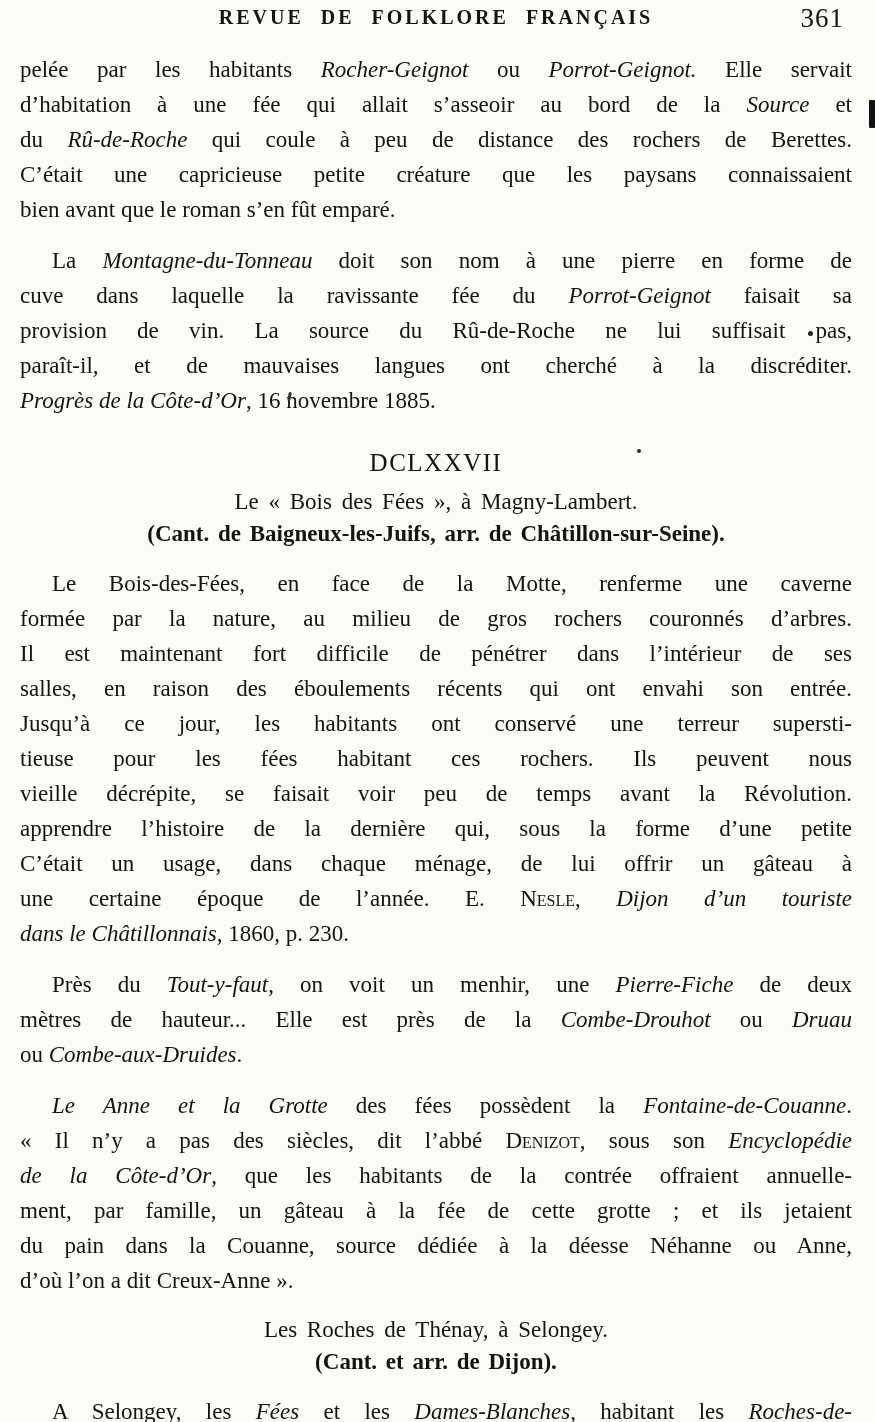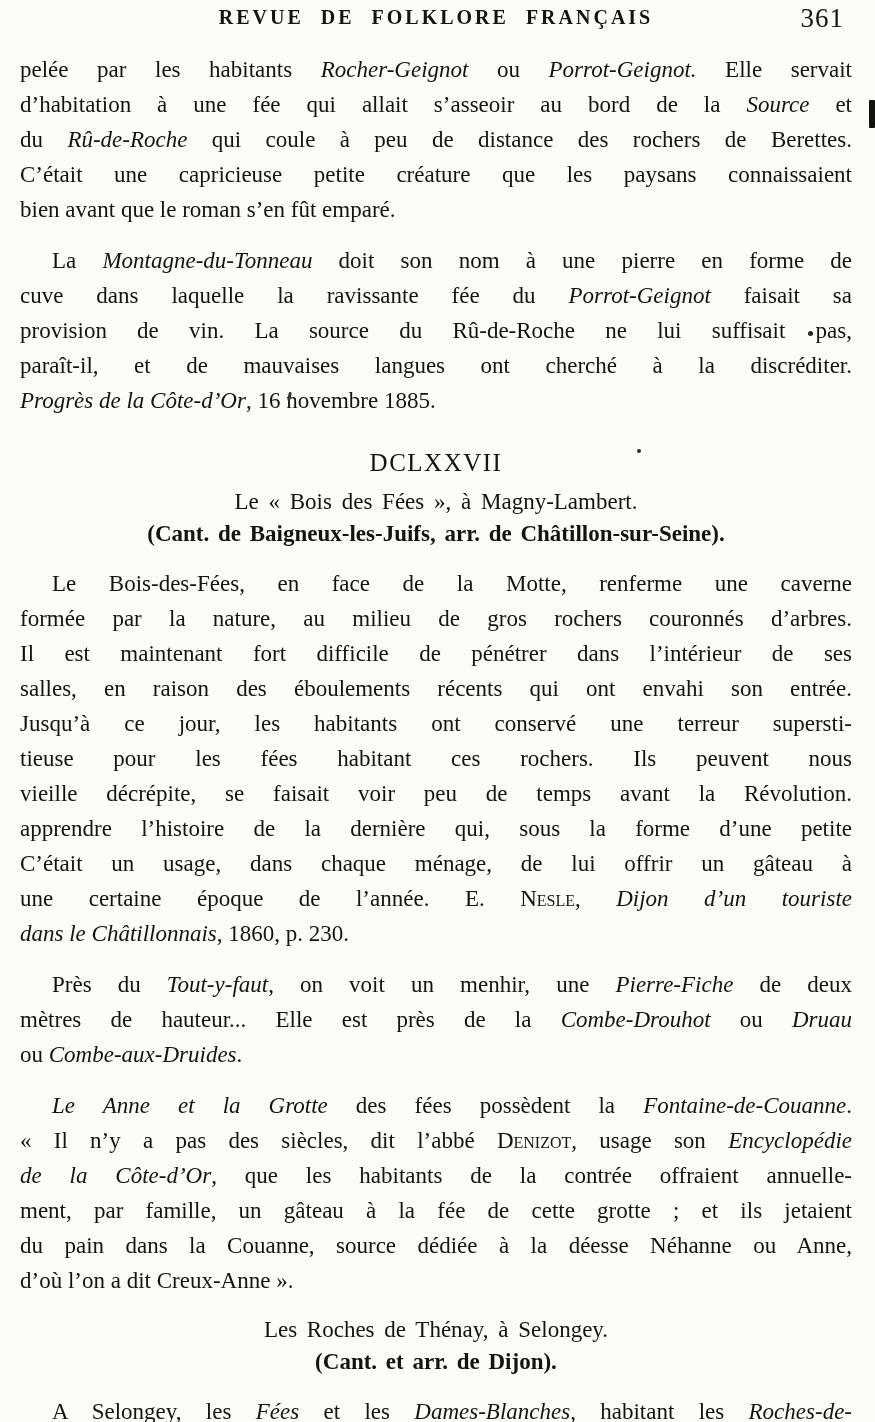--- a/index.html
+++ b/index.html
@@ -126,21 +126,21 @@
         <div class="line"><span>une certaine époque de l’année. E. </span><span class="sc">Nesle</span><span>, </span><span class="it">Dijon d’un touriste</span></div>
         <div class="line last"><span class="it">dans le Châtillonnais</span><span>, 1860, p. 230.</span></div>
       </div>
       <div class="para">
         <div class="line indent"><span>Près du </span><span class="it">Tout-y-faut</span><span>, on voit un menhir, une </span><span class="it">Pierre-Fiche</span><span> de deux</span></div>
         <div class="line"><span>mètres de hauteur... Elle est près de la </span><span class="it">Combe-Drouhot</span><span> ou </span><span class="it">Druau</span></div>
         <div class="line last"><span>ou </span><span class="it">Combe-aux-Druides</span><span>.</span></div>
       </div>
       <div class="para">
         <div class="line indent"><span class="it">Le Anne et la Grotte</span><span> des fées possèdent la </span><span class="it">Fontaine-de-Couanne</span><span>.</span></div>
-        <div class="line"><span>« Il n’y a pas des siècles, dit l’abbé </span><span class="sc">Denizot</span><span>, usage son </span><span class="it">Encyclopédie</span></div>
+        <div class="line"><span>« Il n’y a pas des siècles, dit l’abbé </span><span class="sc">Denizot</span><span>, sous son </span><span class="it">Encyclopédie</span></div>
         <div class="line"><span class="it">de la Côte-d’Or</span><span>, que les habitants de la contrée offraient annuelle-</span></div>
         <div class="line"><span>ment, par famille, un gâteau à la fée de cette grotte ; et ils jetaient</span></div>
         <div class="line"><span>du pain dans la Couanne, source dédiée à la déesse Néhanne ou Anne,</span></div>
         <div class="line last"><span>d’où l’on a dit Creux-Anne ».</span></div>
       </div>
       <div class="sectitle">Les Roches de Thénay, à Selongey.</div>
       <div class="secsub">(Cant. et arr. de Dijon).</div>
       <div class="para">
         <div class="line indent"><span>A Selongey, les </span><span class="it">Fées</span><span> et les </span><span class="it">Dames-Blanches</span><span>, habitant les </span><span class="it">Roches-de-</span></div>
         <div class="line"><span class="it">Thenay</span><span>, partaient le soir de chaque samedi pour aller dans le voisi-</span></div>

